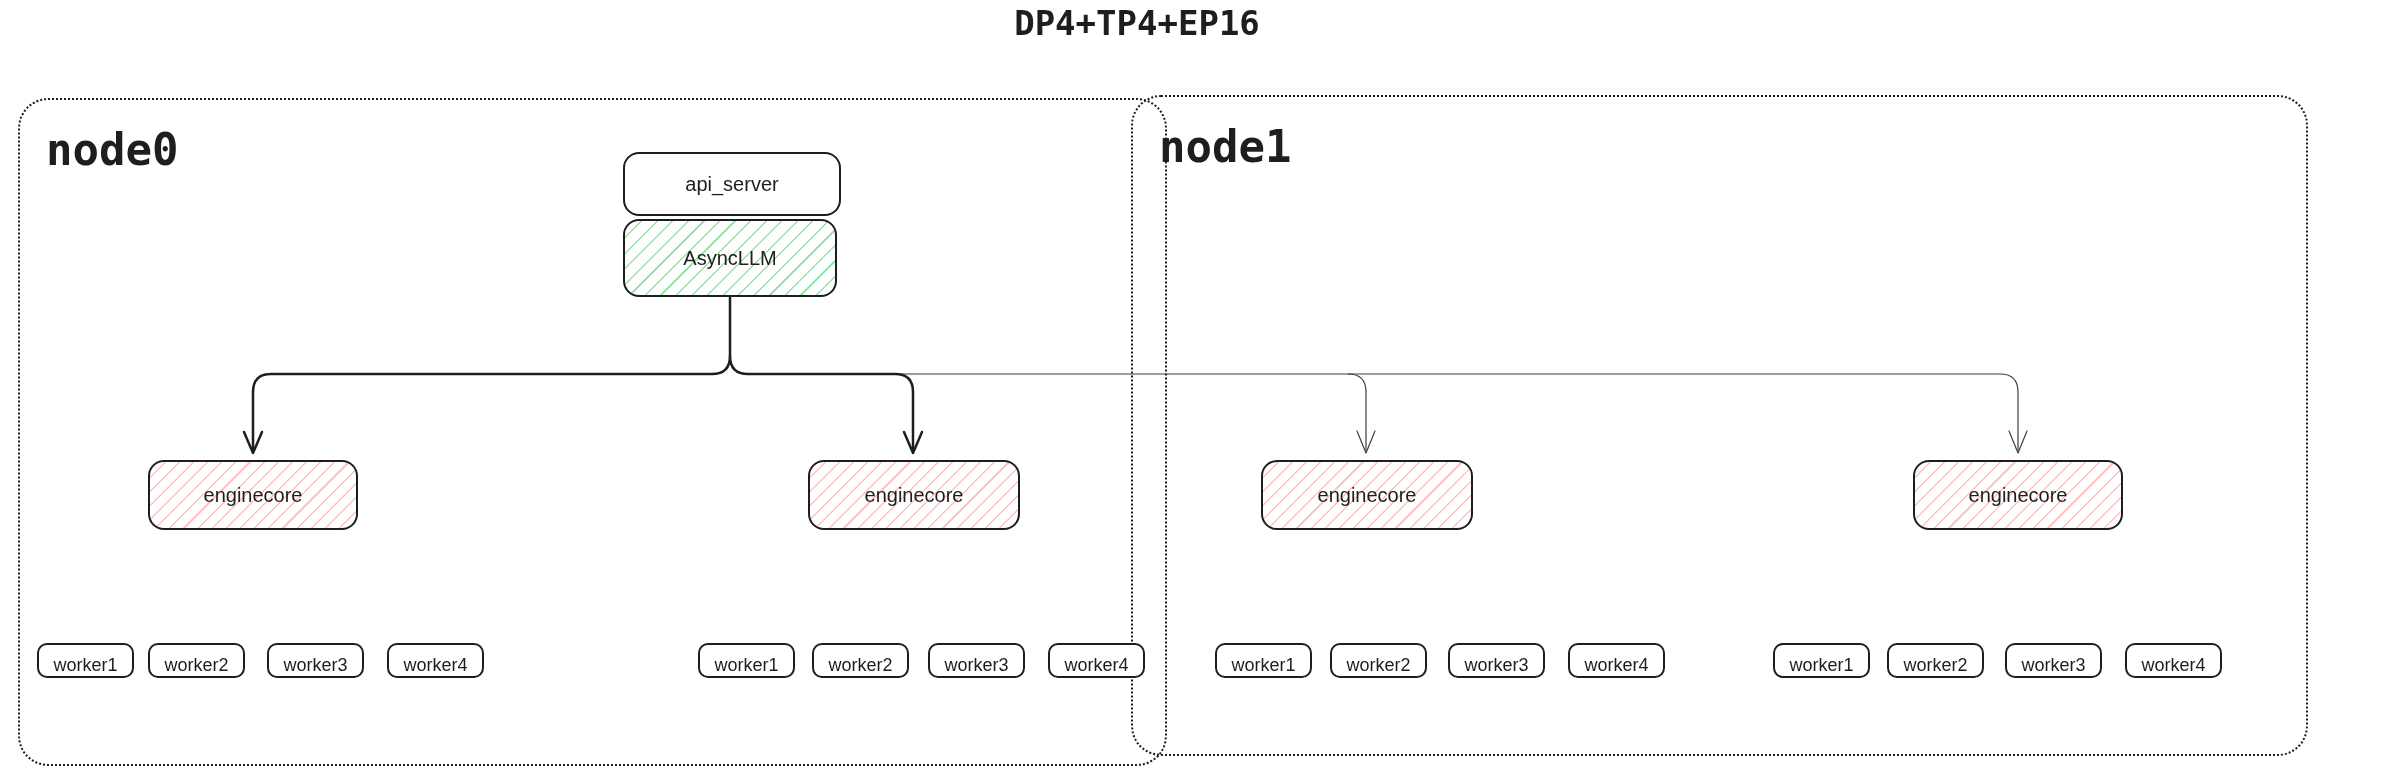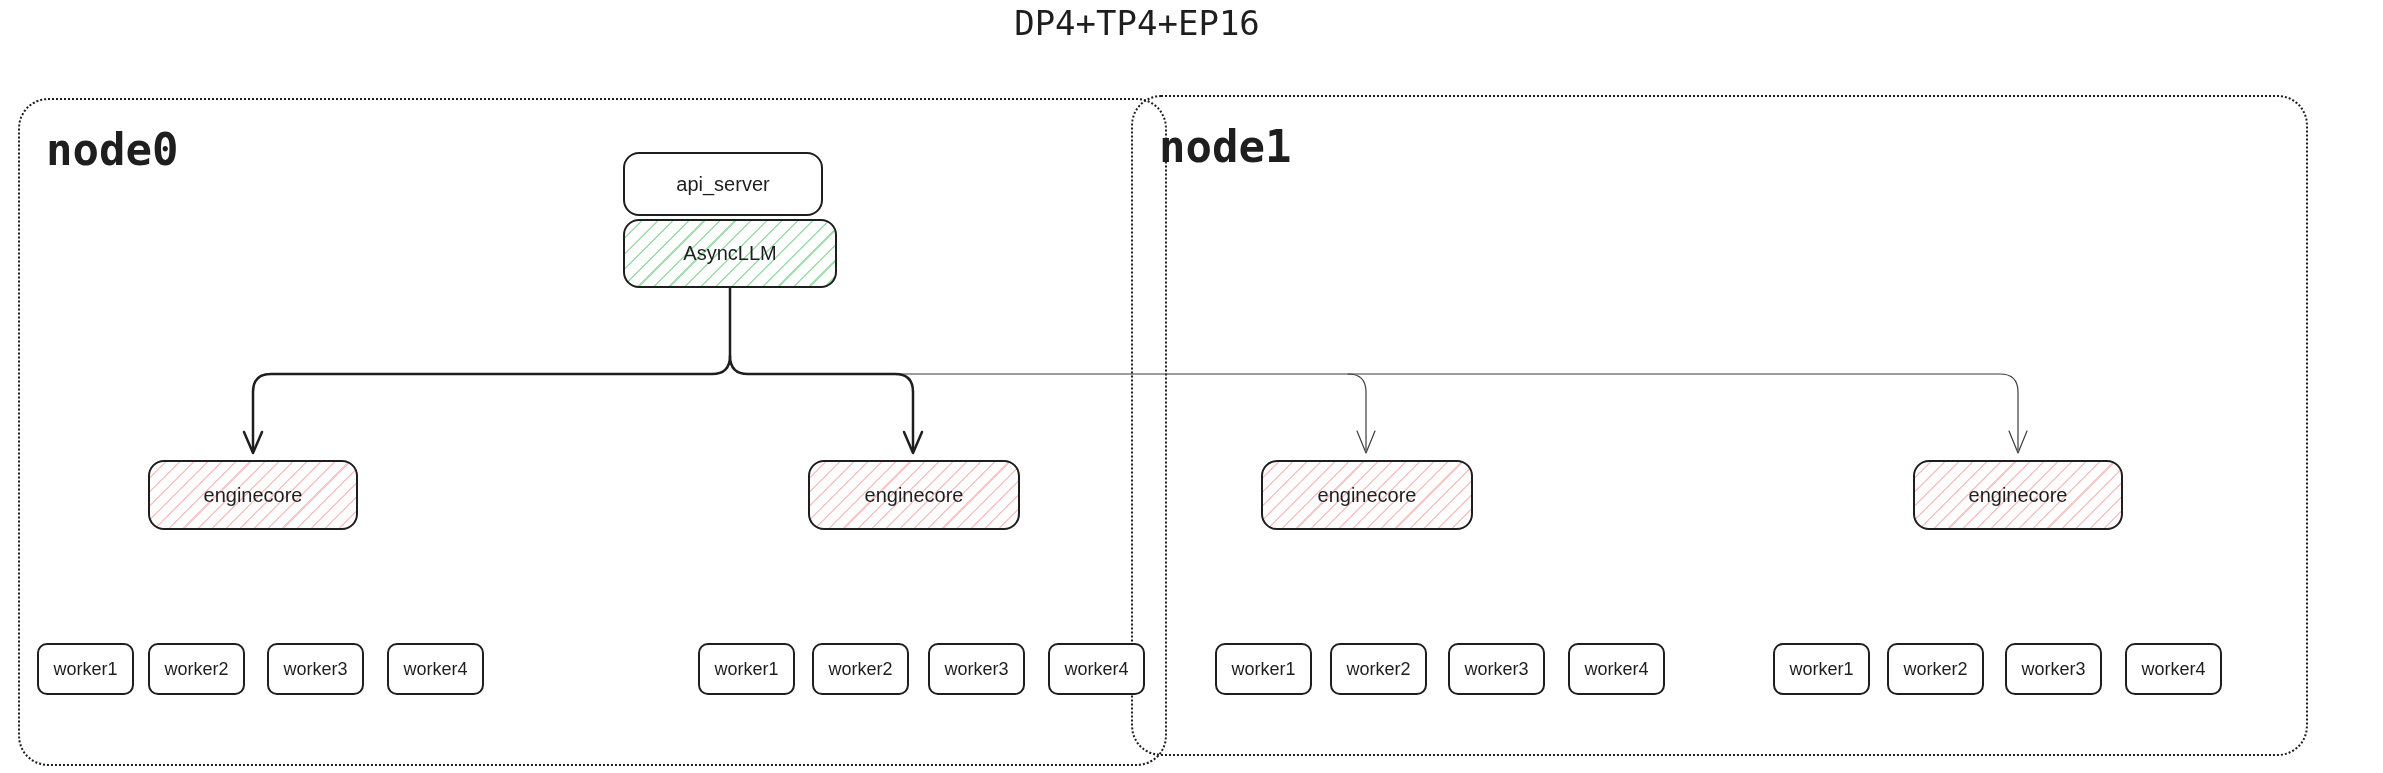--- a/index.html
+++ b/index.html
@@ -8,21 +8,21 @@
     width:2383px; height:773px;
     background:var(--background,#fff);
     font-family:"Liberation Sans", sans-serif;
     color:var(--text,#1e1e1e);
     overflow:hidden;
   }
   .title {
     position:absolute; top:3px; left:1137px;
     transform:translateX(-50%);
     font-family:"DejaVu Sans Mono", monospace;
-    font-size:34px; font-weight:400; letter-spacing:0px;
+    font-size:34px; font-weight:700; letter-spacing:0px;
     white-space:nowrap;
   }
   .node {
     position:absolute;
     border:2.5px dotted var(--stroke,#1e1e1e);
     border-radius:30px;
     background:transparent;
   }
   .node-label {
     position:absolute; top:24px; left:26px;
@@ -44,25 +44,25 @@
       transparent 1.6px, transparent 11px);
   }
   .hatch-pink {
     background-image:repeating-linear-gradient(135deg,
       var(--pink-hatch,#ffc9c9) 0px, var(--pink-hatch,#ffc9c9) 1.5px,
       transparent 1.5px, transparent 10px);
     text-align:center;
   }
   .worker {
     position:absolute;
-    top:643px; width:97px; height:52px;
+    top:643px; width:97px; height:35px;
     border:2px solid var(--stroke,#1e1e1e);
     border-radius:10px;
     background:#ffffff;
-    display:flex; align-items:center; justify-content:center;
+    display:flex; align-items:flex-end; justify-content:center;
     font-size:18px;
     box-sizing:border-box;
   }
   svg.wires { position:absolute; inset:0; pointer-events:none; }
   .wire-bold { fill:none; stroke:var(--stroke,#1e1e1e); stroke-width:2.5; stroke-linecap:round; stroke-linejoin:round; }
   .wire-thin { fill:none; stroke:var(--thin-line,#3d3d3d); stroke-width:1.2; stroke-linecap:round; stroke-linejoin:round; }
 </style>
 </head>
 <body>
 
@@ -84,24 +84,24 @@
     <path class="wire-thin" d="M2009 431 L2018 453 L2027 431"></path>
     <path class="wire-thin" d="M1348 374 Q1366 374 1366 392 L1366 450"></path>
     <path class="wire-thin" d="M1357 431 L1366 453 L1375 431"></path>
 
     <path class="wire-bold" d="M730 288 L730 356 Q730 374 712 374 L271 374 Q253 374 253 392 L253 450"></path>
     <path class="wire-bold" d="M244 432 L253 453 L262 432"></path>
     <path class="wire-bold" d="M730 356 Q730 374 748 374 L895 374 Q913 374 913 392 L913 450"></path>
     <path class="wire-bold" d="M904 432 L913 453 L922 432"></path>
   </svg>
 
-  <div class="box" style="left:623px; top:152px; width:200px; height:64px;">
+  <div class="box" style="left:623px; top:152px; width:218px; height:64px;">
     <span>api_server</span>
   </div>
-  <div class="box hatch-green" style="left:623px; top:219px; width:214px; height:69px;">
+  <div class="box hatch-green" style="left:623px; top:219px; width:214px; height:78px;">
     <span>AsyncLLM</span>
   </div>
 
   <div class="box hatch-pink" style="left:148px; top:460px; width:210px; height:70px;">
     <span>enginecore</span>
   </div>
   <div class="box hatch-pink" style="left:808px; top:460px; width:212px; height:70px;">
     <span>enginecore</span>
   </div>
   <div class="box hatch-pink" style="left:1261px; top:460px; width:212px; height:70px;">

